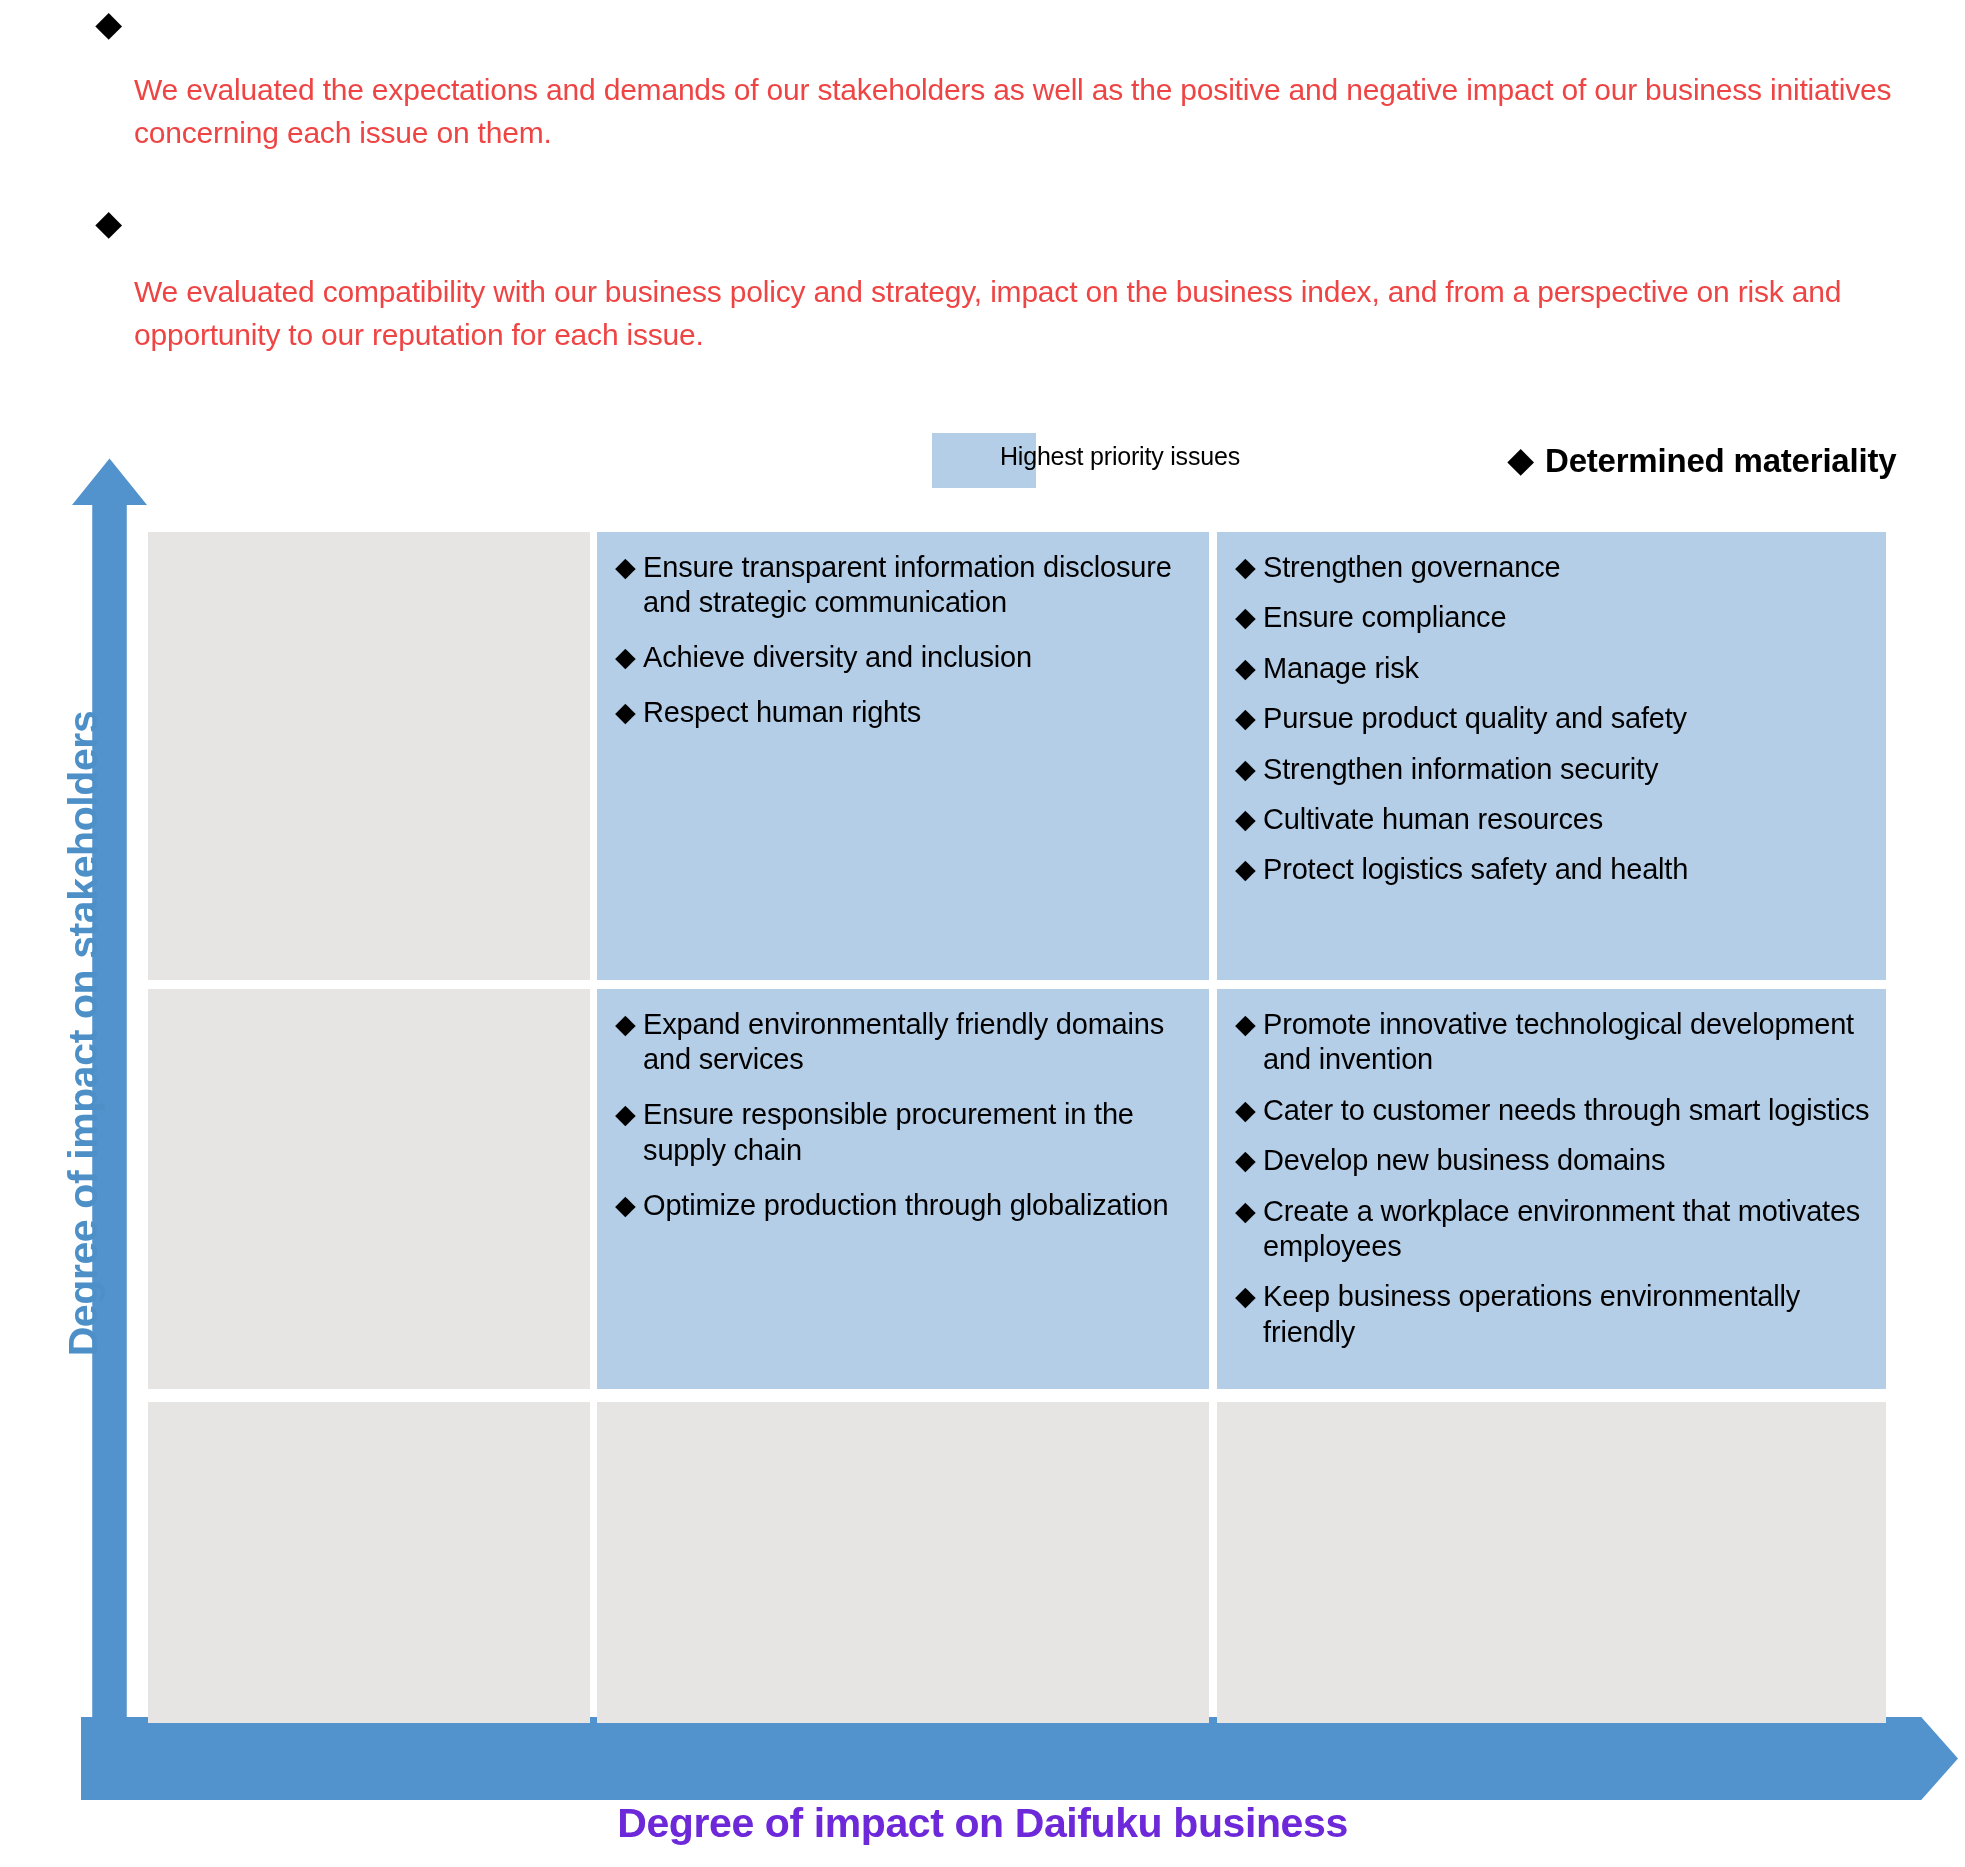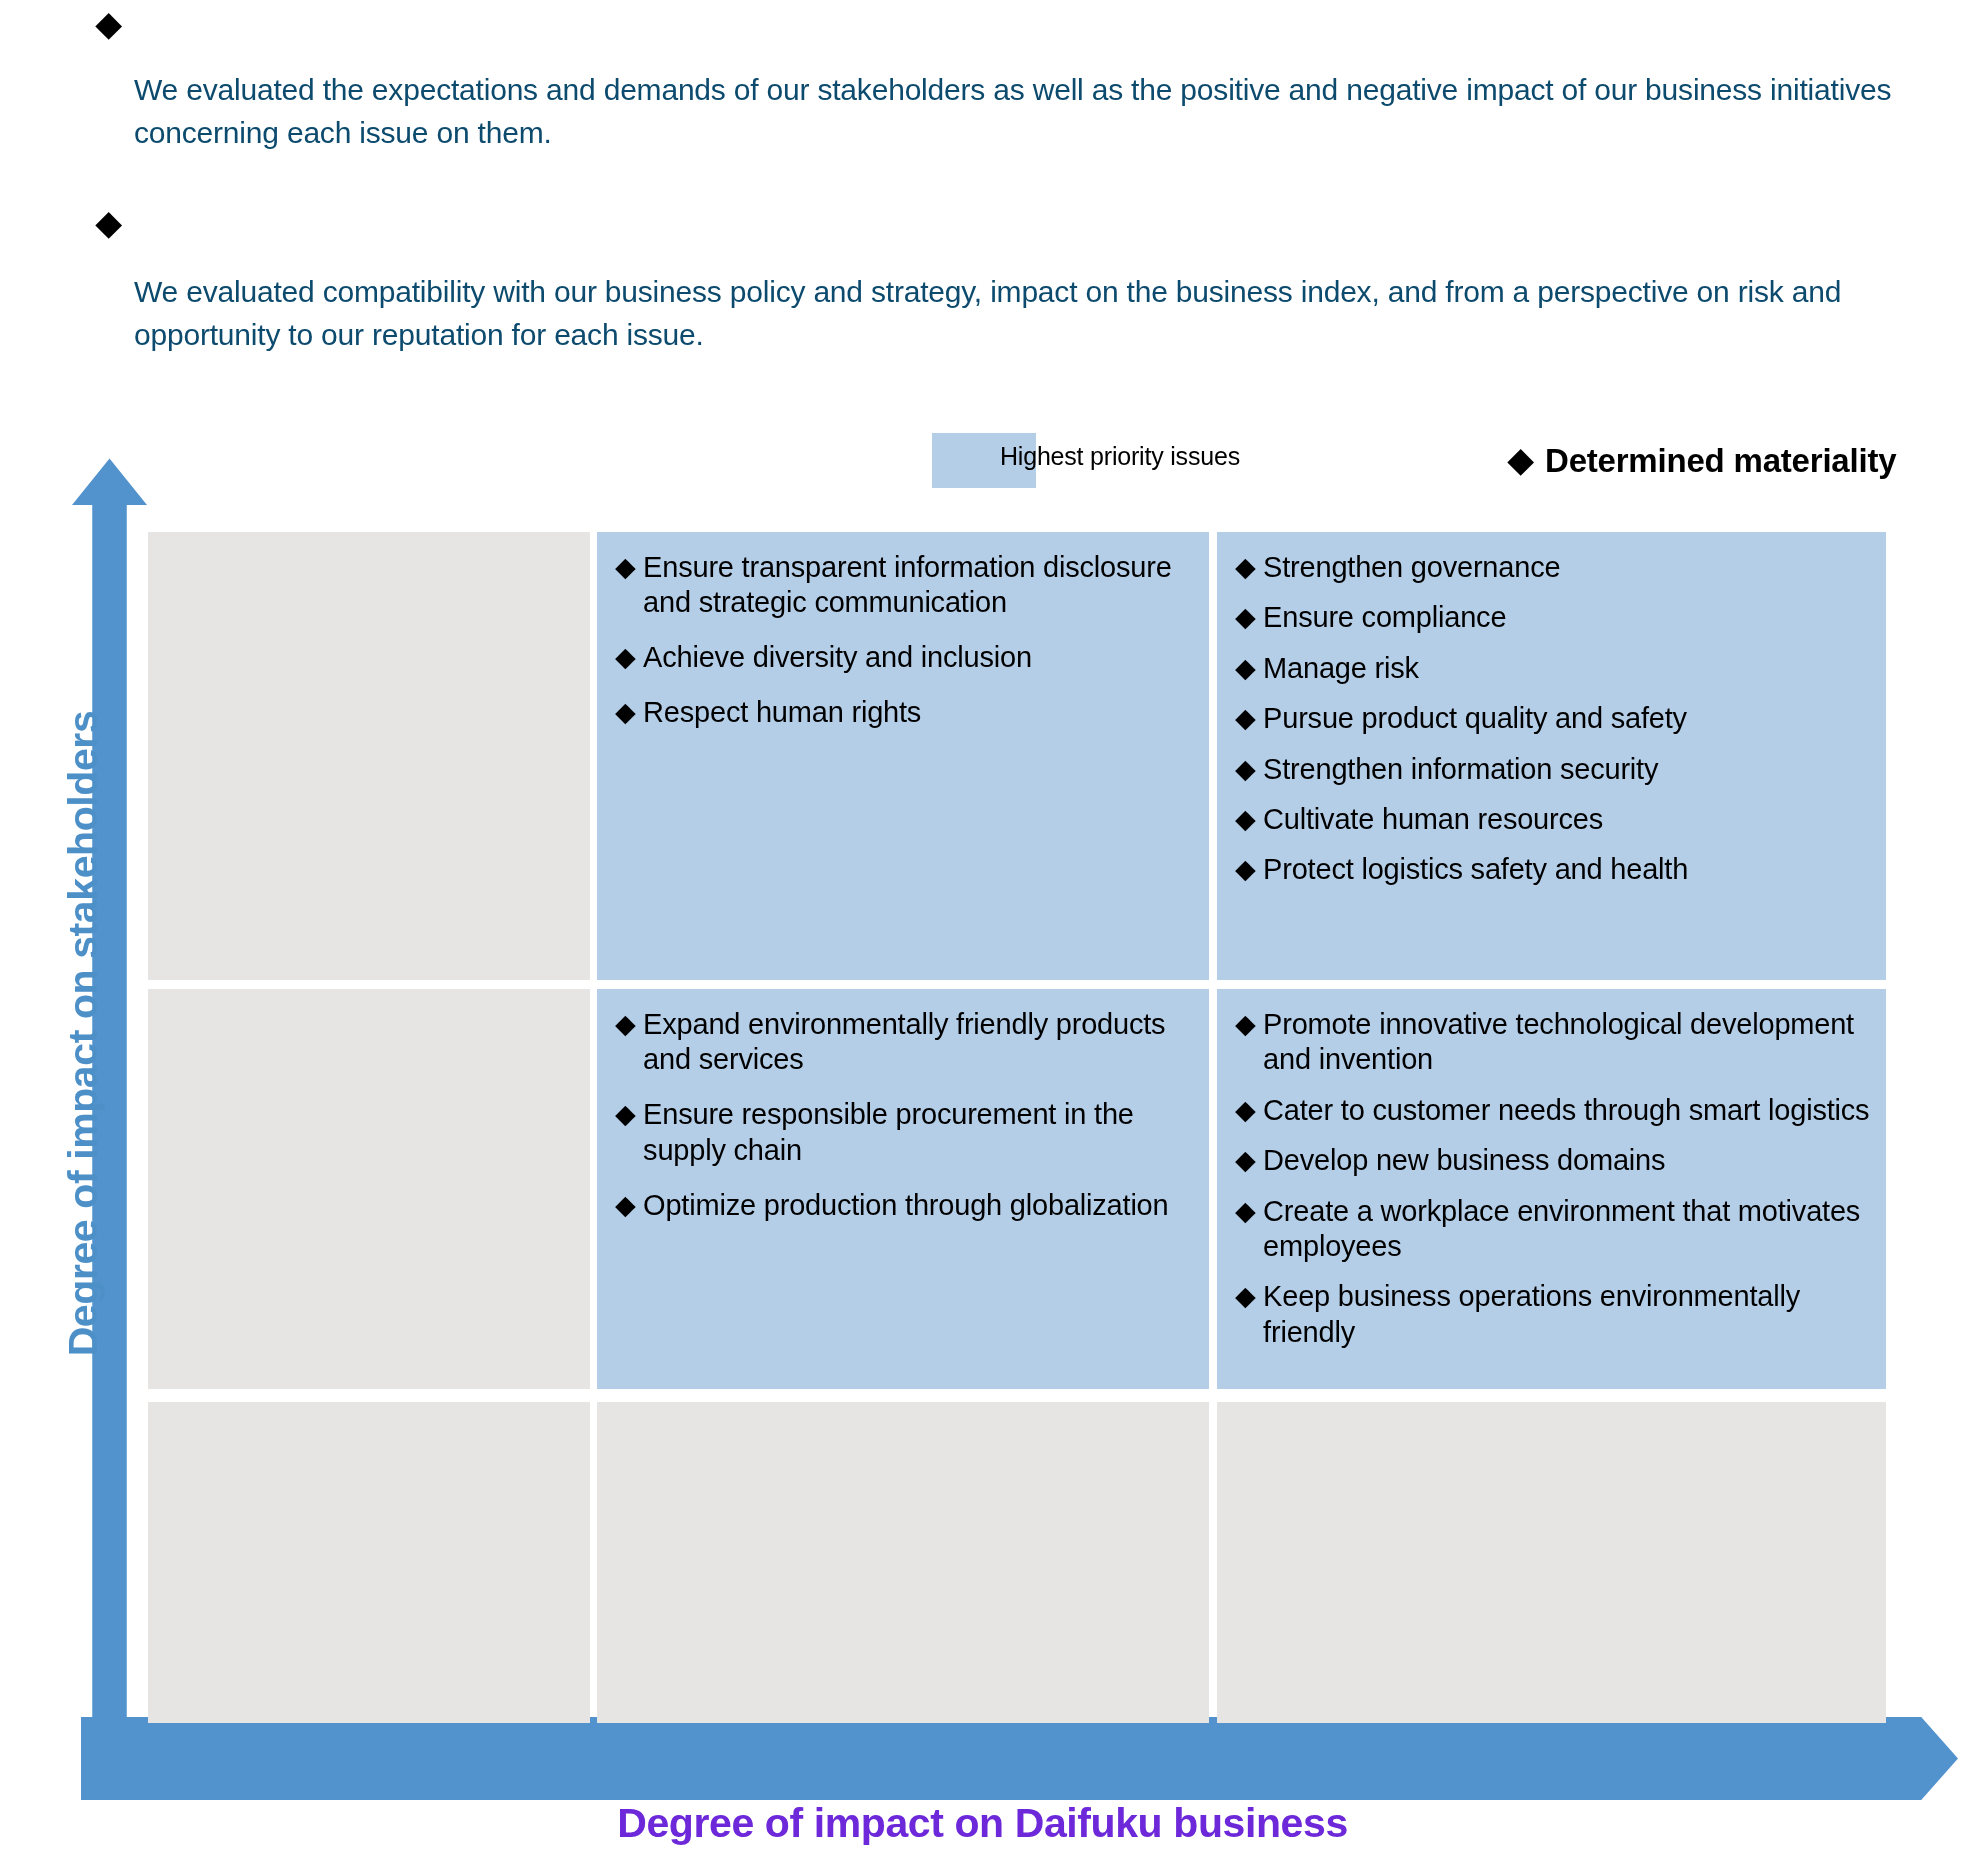--- a/index.html
+++ b/index.html
@@ -26,21 +26,21 @@
     color: #000;
   }
   .intro-heading .dia {
     font-size: 33px;
     line-height: 1.1;
     margin-right: 1.5px;
   }
   .intro-body {
     font-size: 30px;
     line-height: 1.42;
-    color: #0c4a6e;
+    color: #ef4444;
     letter-spacing: -0.2px;
   }
 
   #h1-block { position: absolute; left: 96px; top: 6px; width: 1847px; }
   #p1-block { position: absolute; left: 134px; top: 69px; width: 1809px; }
   #h2-block { position: absolute; left: 96px; top: 205px; width: 1847px; }
   #p2-block { position: absolute; left: 134px; top: 271px; width: 1734px; }
 
   
   .legend-swatch {
@@ -243,21 +243,21 @@
         </div>
       </div>
     </div>
 
     <div class="cell col1 row2"></div>
 
     <div class="cell col2 row2 highlight">
       <div class="items">
         <div class="item">
           <span class="bullet">◆</span>
-          <span class="txt">Expand environmentally friendly products and services</span>
+          <span class="txt">Expand environmentally friendly domains and services</span>
         </div>
         <div class="item">
           <span class="bullet">◆</span>
           <span class="txt">Ensure responsible procurement in the supply chain</span>
         </div>
         <div class="item">
           <span class="bullet">◆</span>
           <span class="txt">Optimize production through globalization</span>
         </div>
       </div>

